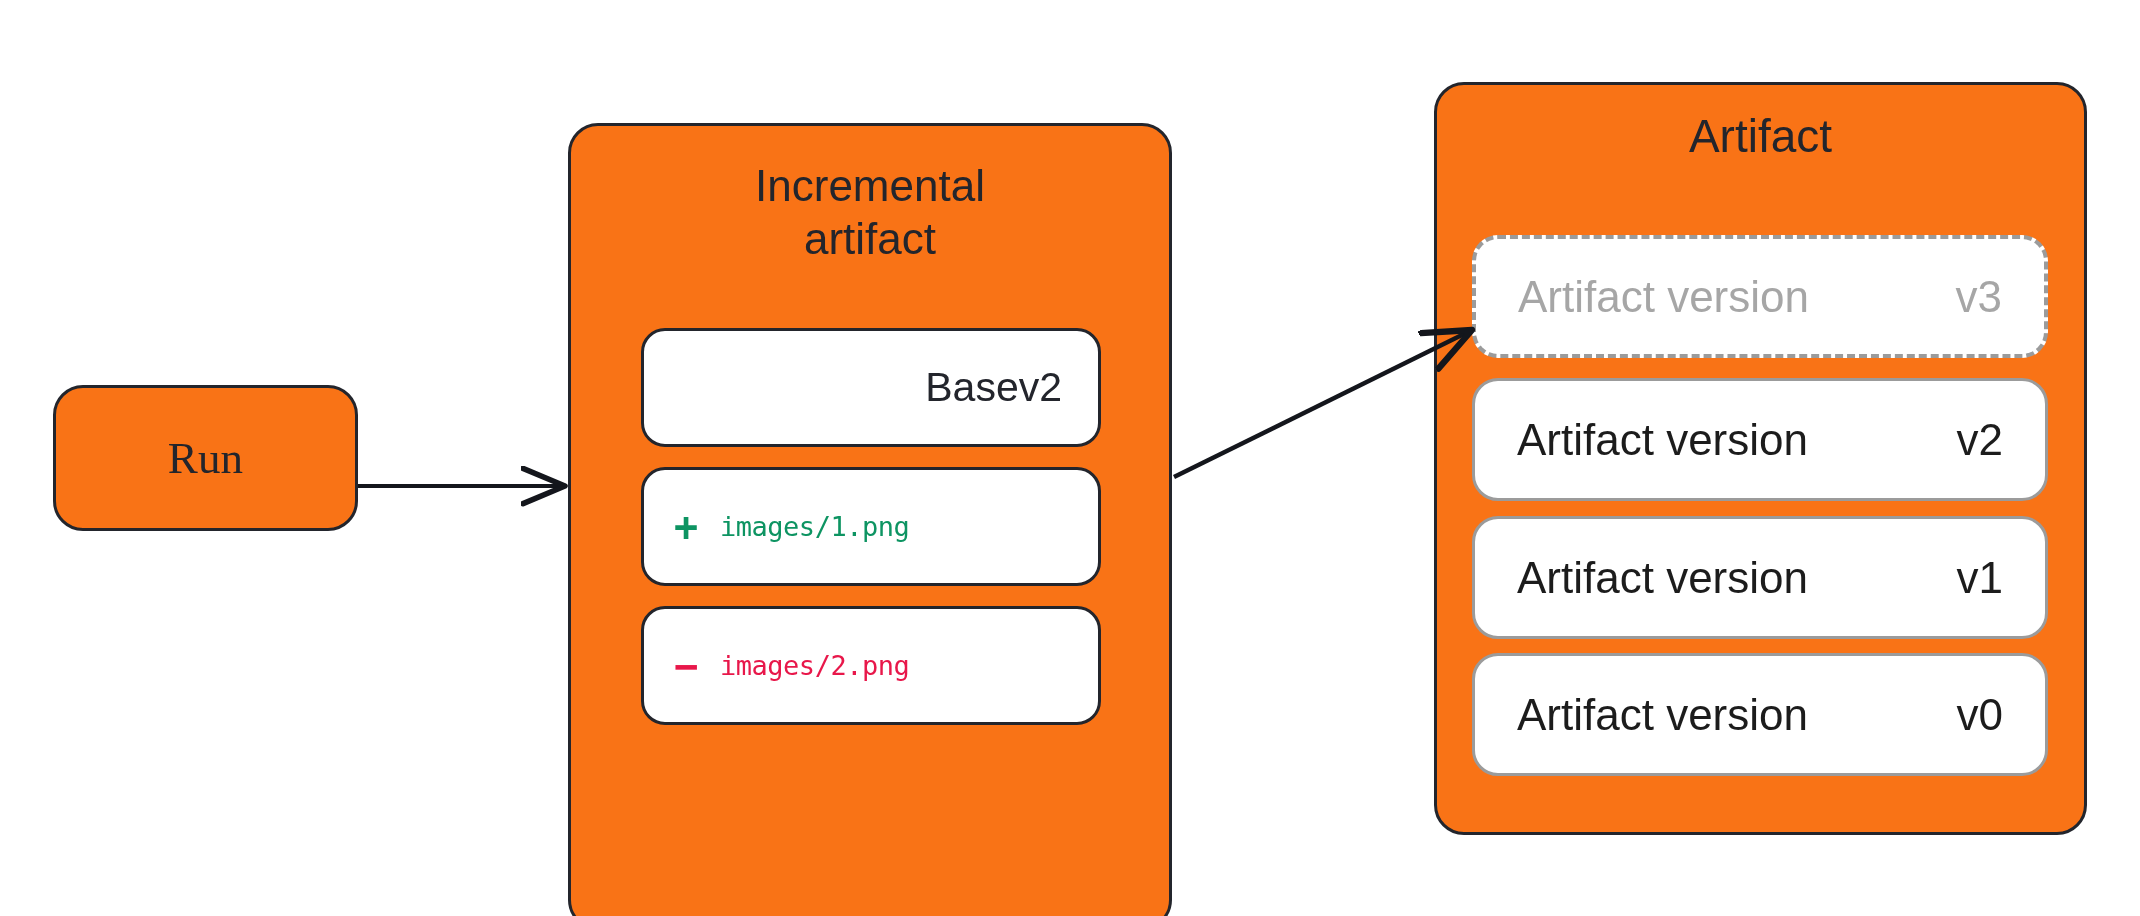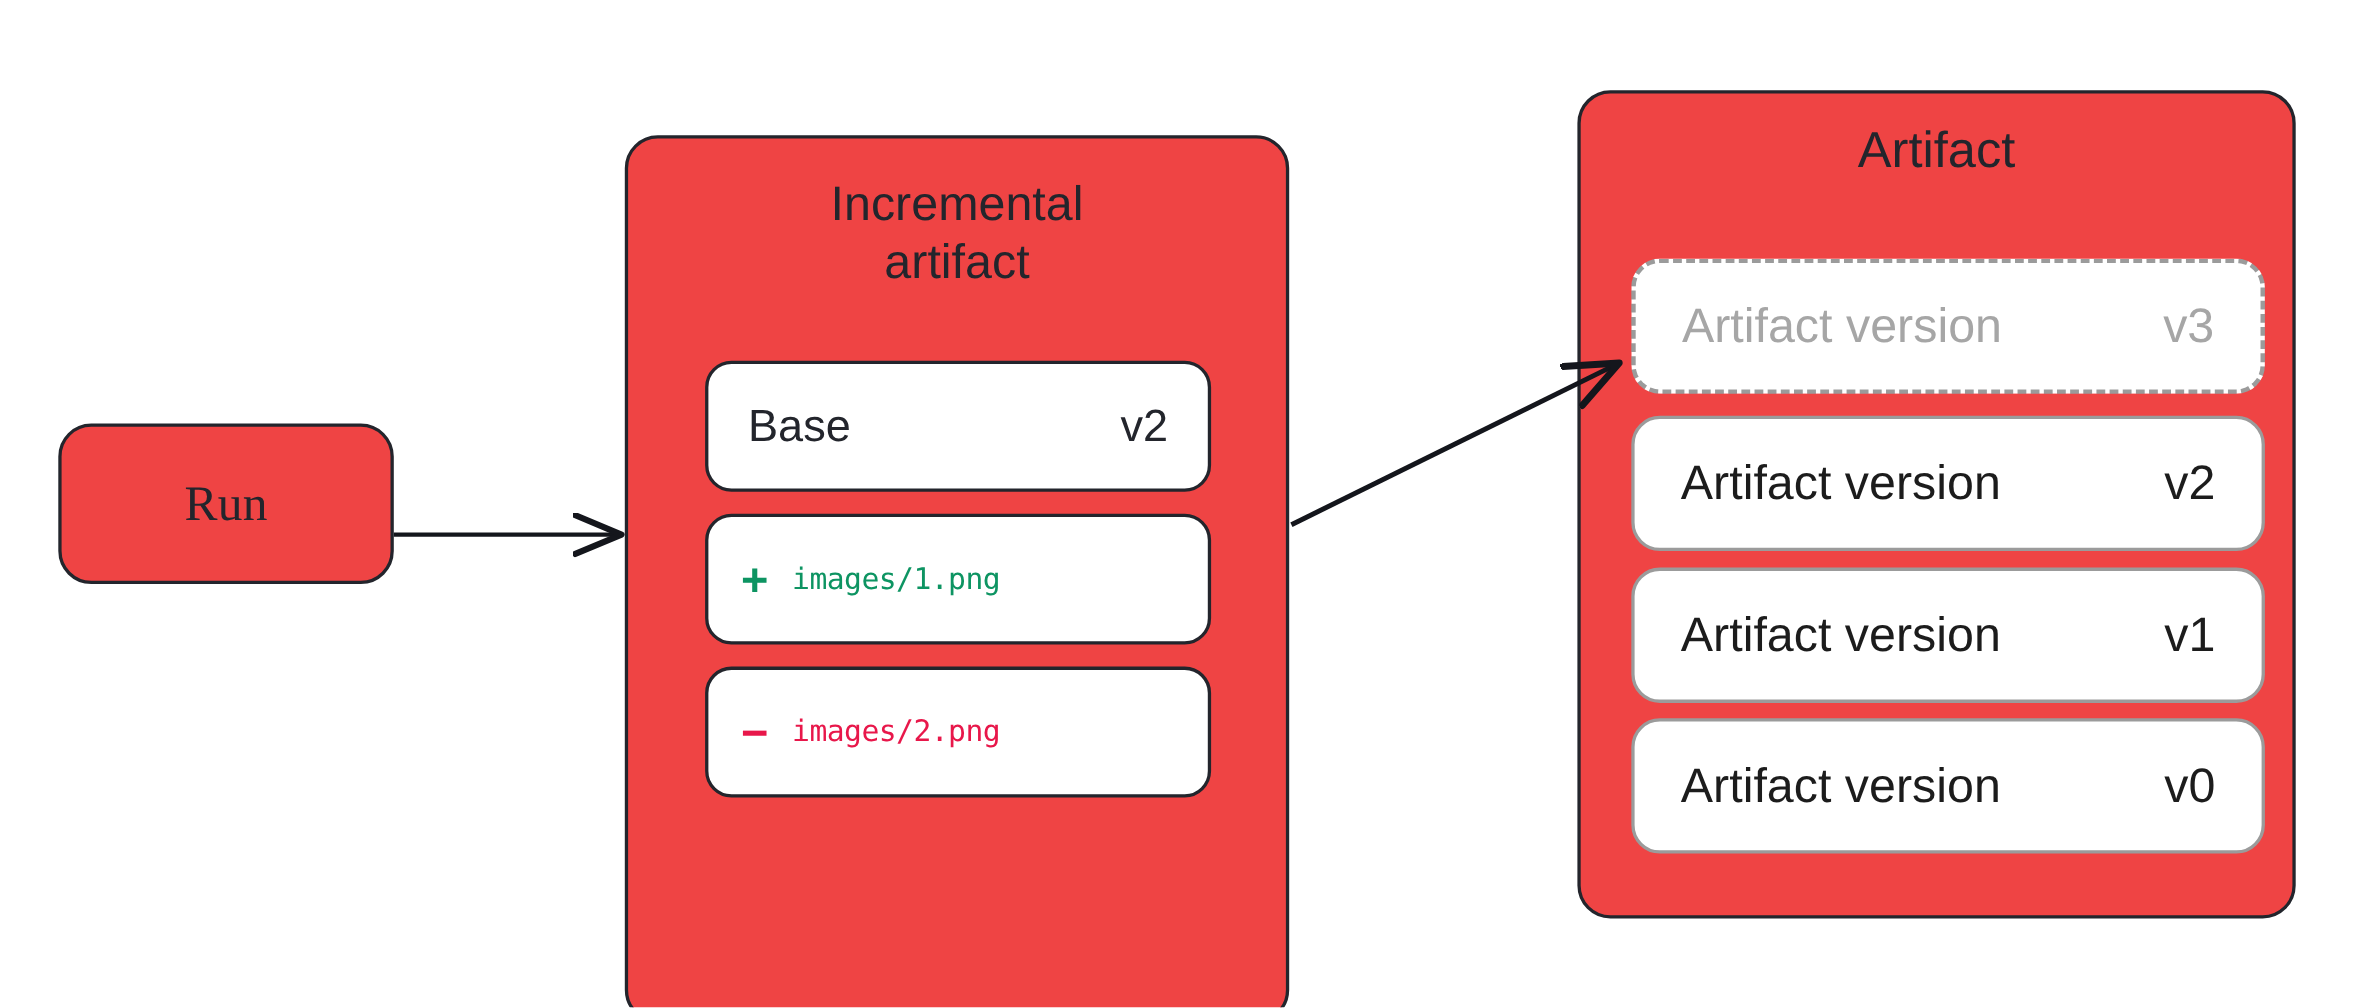--- a/index.html
+++ b/index.html
@@ -16,21 +16,21 @@
     width: 2140px;
     height: 916px;
     background: #ffffff;
     overflow: hidden;
   }
 
   
   .node {
     position: absolute;
     box-sizing: border-box;
-    background: #ef4444;
+    background: #f97316;
   }
 
   .run-box {
     left: 53px;
     top: 385px;
     width: 305px;
     height: 146px;
     border: 3.5px solid #23252c;
     border-radius: 30px;
     display: flex;
@@ -86,21 +86,21 @@
     font-size: 41px;
     color: #23252c;
     line-height: 1;
   }
   .row-version {
     font-size: 41px;
     color: #23252c;
     line-height: 1;
   }
 
-  .row-base  { top: 202px; }
+  .row-base  { top: 202px; justify-content: flex-end; }
   .row-add   { top: 341px; }
   .row-del   { top: 480px; }
 
   
   .diff-row {
     justify-content: flex-start;
     padding: 0 30px;
   }
   .diff-sign {
     font-family: "DejaVu Sans Mono", "Liberation Mono", monospace;
@@ -134,21 +134,21 @@
     top: 26px;
     text-align: center;
     font-size: 46px;
     line-height: 1.1;
     color: #23252c;
   }
 
   .ver-row {
     position: absolute;
     box-sizing: border-box;
-    left: 46px;
+    left: 35px;
     width: 576px;
     height: 123px;
     border-radius: 26px;
     background: #ffffff;
     display: flex;
     align-items: center;
     justify-content: space-between;
     padding: 0 42px;
   }
   .ver-row.solid {

